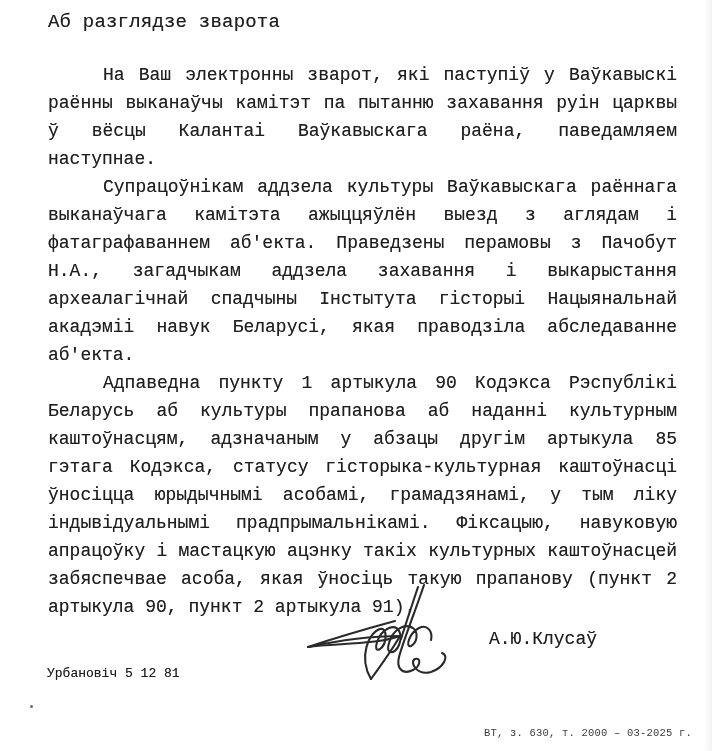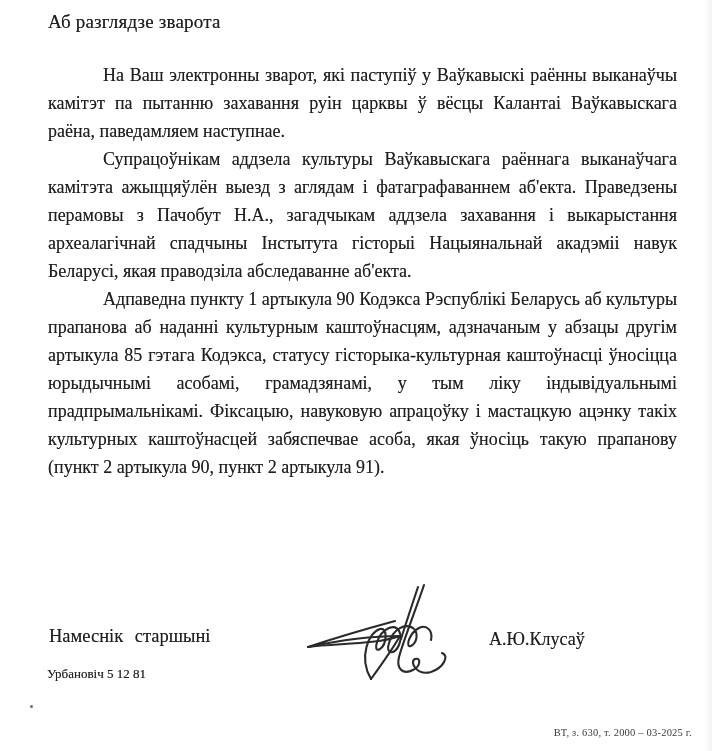--- a/index.html
+++ b/index.html
@@ -5,21 +5,21 @@
   html, body {
     margin: 0;
     padding: 0;
     background: #ffffff;
   }
   .page {
     position: relative;
     width: 712px;
     height: 751px;
     background: #ffffff;
-    font-family: Liberation Serif, serif;
+    font-family: Liberation Mono, monospace;
     color: #1f1f1f;
     overflow: hidden;
   }
   .subject {
     position: absolute;
     left: 48px;
     top: 11px;
     font-size: 19px;
     letter-spacing: 0.2px;
     text-shadow: 0 0 0.5px rgba(0,0,0,0.55);
@@ -104,21 +104,20 @@
 <div class="page">
 
   <div class="subject">Аб разглядзе зварота</div>
 
   <div class="body-text">
     <p>На Ваш электронны зварот, які паступіў у Ваўкавыскі раённы выканаўчы камітэт па пытанню захавання руін царквы ў вёсцы Калантаі Ваўкавыскага раёна, паведамляем наступнае.</p>
     <p>Супрацоўнікам аддзела культуры Ваўкавыскага раённага выканаўчага камітэта ажыццяўлён выезд з аглядам і фатаграфаваннем аб'екта. Праведзены перамовы з Пачобут Н.А., загадчыкам аддзела захавання і выкарыстання археалагічнай спадчыны Інстытута гісторыі Нацыянальнай акадэміі навук Беларусі, якая праводзіла абследаванне аб'екта.</p>
     <p>Адпаведна пункту 1 артыкула 90 Кодэкса Рэспублікі Беларусь аб культуры прапанова аб наданні культурным каштоўнасцям, адзначаным у абзацы другім артыкула 85 гэтага Кодэкса, статусу гісторыка-культурная каштоўнасці ўносіцца юрыдычнымі асобамі, грамадзянамі, у тым ліку індывідуальнымі прадпрымальнікамі. Фіксацыю, навуковую апрацоўку і мастацкую ацэнку такіх культурных каштоўнасцей забяспечвае асоба, якая ўносіць такую прапанову (пункт 2 артыкула 90, пункт 2 артыкула 91).</p>
   </div>
 
-  <div class="sig-position">Намеснік старшыні</div>
 
   <div class="signature">
     <svg viewBox="0 0 175 102" xmlns="http://www.w3.org/2000/svg" fill="none" stroke="#2a2a2a" stroke-width="2.1" stroke-linecap="round" stroke-linejoin="round">
       <path d="M95 38 C62 47 26 58 8 64 C36 58 72 53 100 53 C92 67 79 85 71 96"></path>
       <path d="M8 64 C35 60 75 62 100 53"></path>
       <path d="M71 96 C58 74 69 49 80 46 C88 44 87 61 80 66 C72 71 77 50 89 45 C99 41 103 52 99 62 C95 72 85 72 89 60 C93 46 105 40 113 45 C119 49 117 60 111 63 C105 65 109 50 119 45 C127 41 133 48 131 57"></path>
       <path d="M124 2 C116 26 104 56 99 74 C96 86 103 92 113 87 C121 83 121 74 115 76 C109 79 117 93 131 89 C143 85 150 73 142 70"></path>
       <path d="M118 4 C112 22 106 40 101 56"></path>
     </svg>
   </div>

